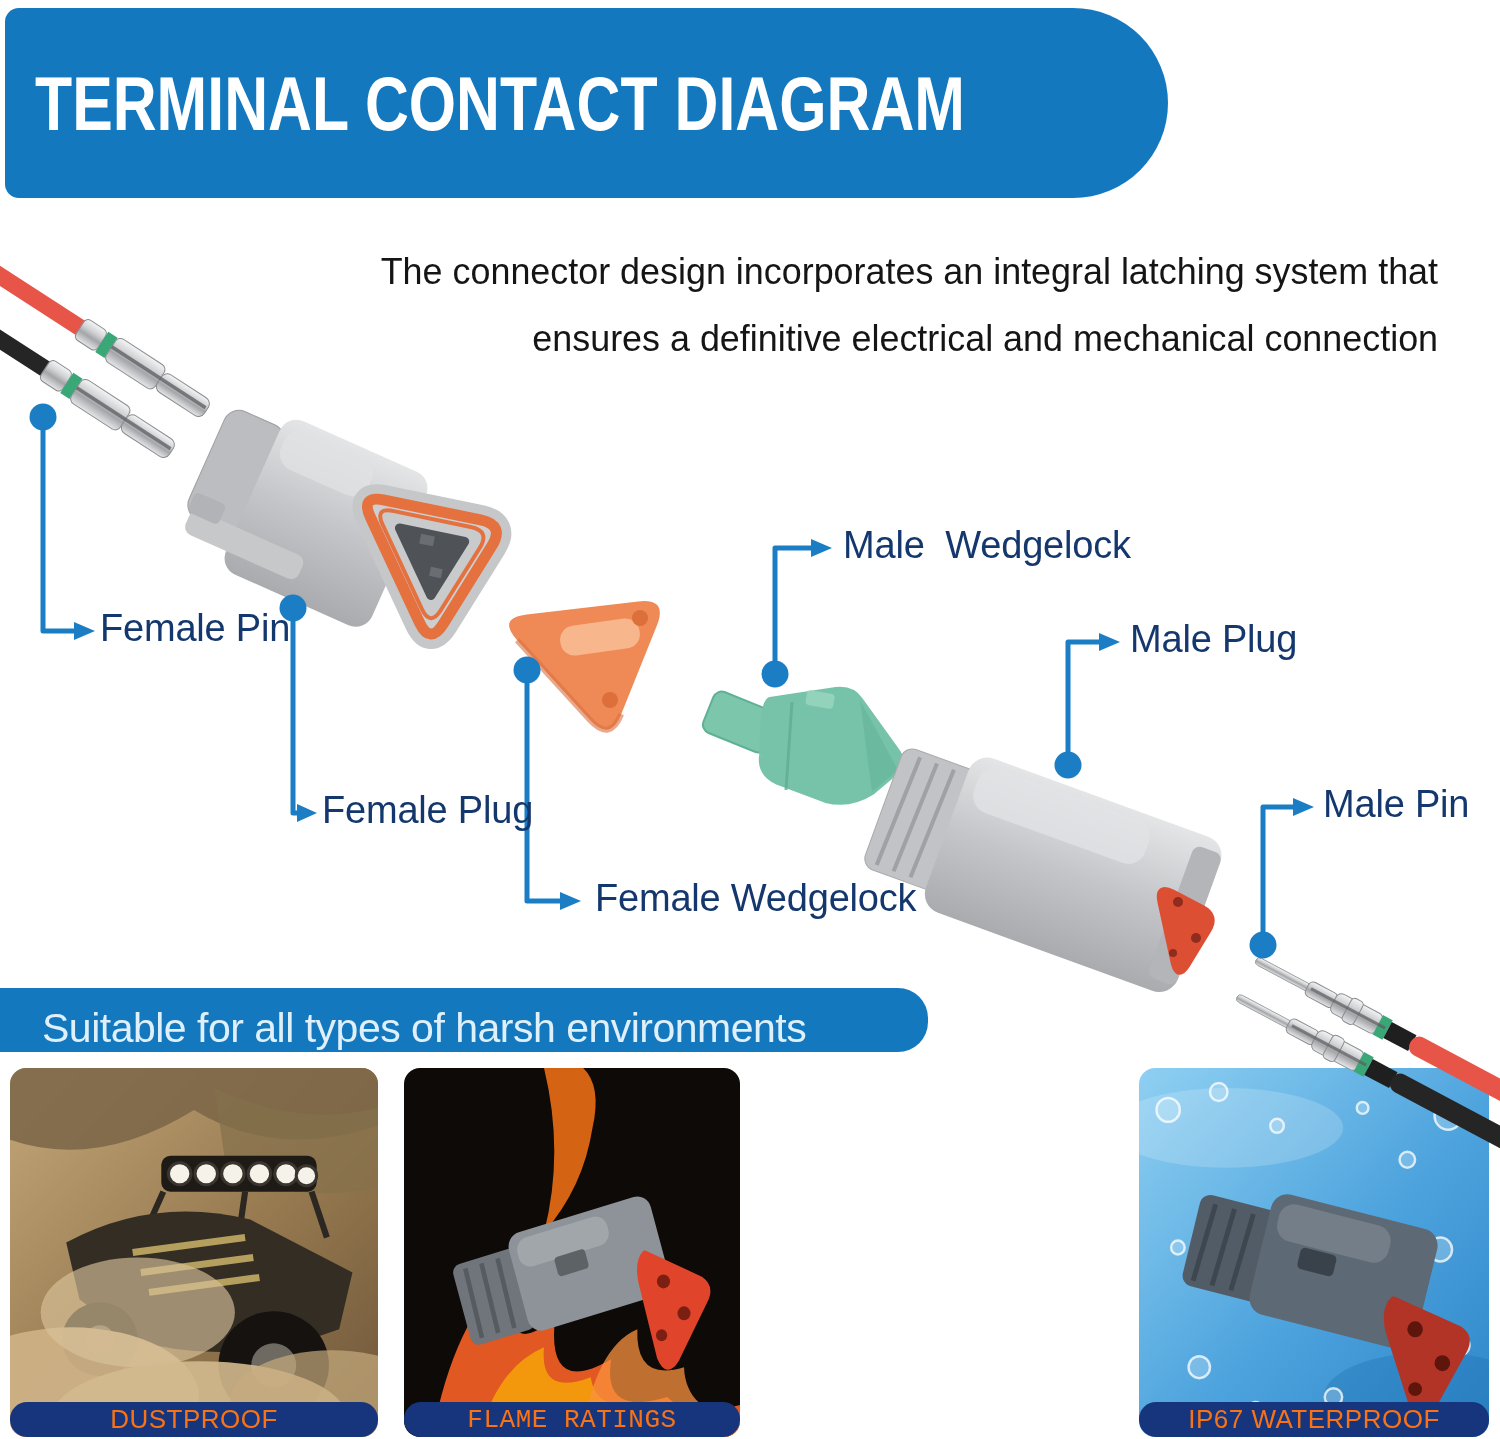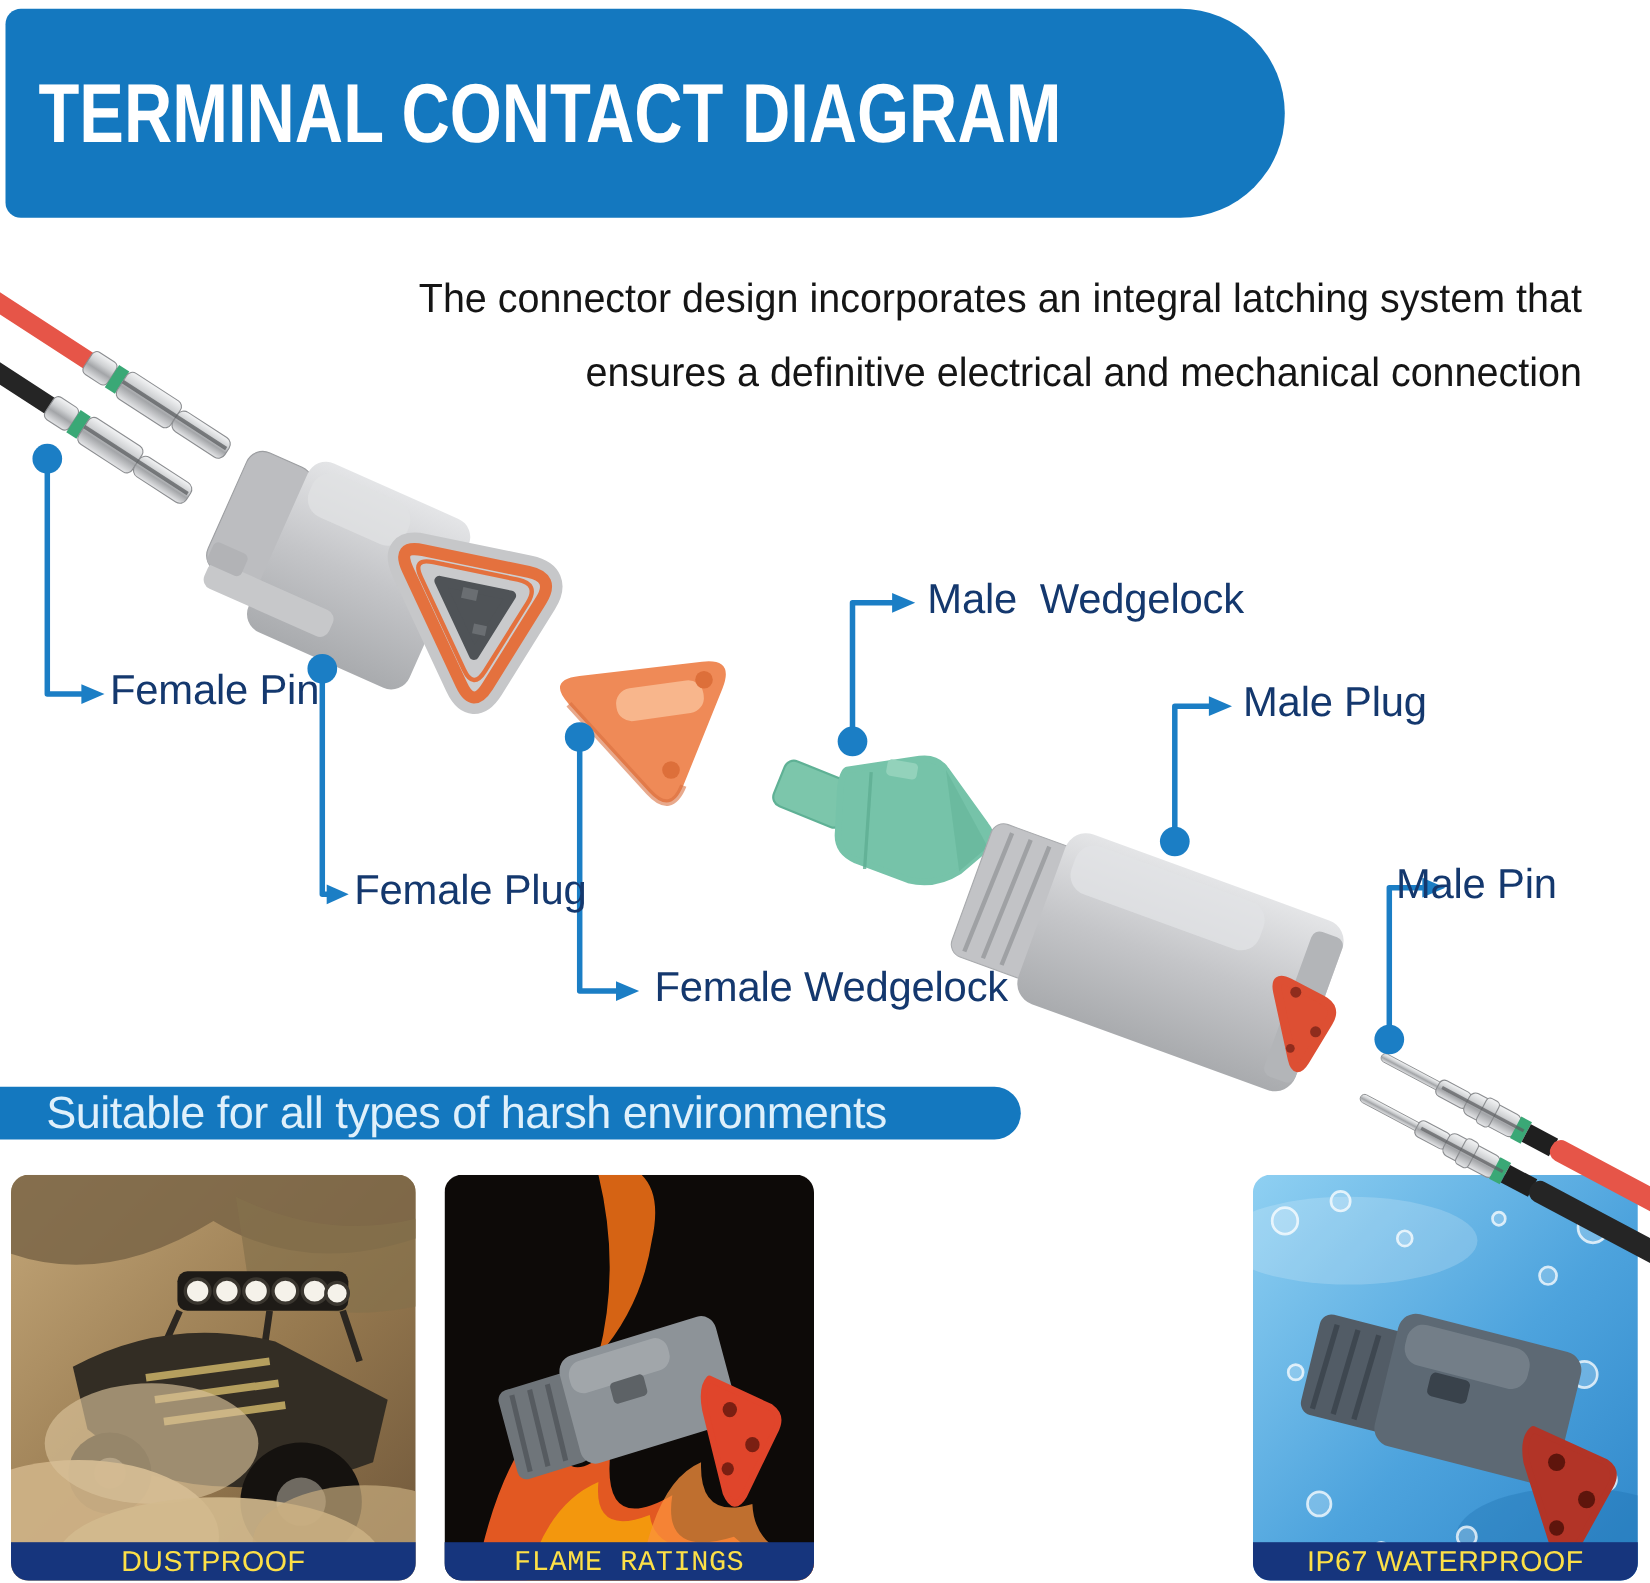--- a/index.html
+++ b/index.html
@@ -10,30 +10,30 @@
         border-radius:14px 95px 95px 14px;display:flex;align-items:center;padding-left:30px;
         box-sizing:border-box;z-index:3;}
   .title-banner .title{font-size:76px;font-weight:bold;color:#ffffff;white-space:nowrap;
         transform:scaleX(.80);transform-origin:left center;letter-spacing:0px;}
   
   .description{position:absolute;right:62px;top:238px;text-align:right;font-size:37px;color:#151515;
         line-height:67px;z-index:3;transform:scaleX(.97);transform-origin:right top;white-space:nowrap;}
   
   .callout-label{position:absolute;font-size:38px;color:#14386e;z-index:6;white-space:pre;letter-spacing:-0.2px;}
   
-  .env-banner{position:absolute;left:0;top:988px;width:928px;height:48px;background:#1478bf;
-        border-radius:0 30px 30px 0;display:flex;align-items:flex-start;padding-left:42px;
+  .env-banner{position:absolute;left:0;top:988px;width:928px;height:64px;background:#1478bf;
+        border-radius:0 30px 30px 0;display:flex;align-items:flex-end;padding-left:42px;
         box-sizing:border-box;z-index:3;}
   .env-banner .env-text{font-size:41px;color:#dff0fb;letter-spacing:-0.5px;white-space:nowrap;}
   
   .photo{position:absolute;top:1068px;height:369px;border-radius:16px;overflow:hidden;z-index:2;}
   .photo svg{display:block;width:100%;height:100%;}
   .photo .caption{position:absolute;left:0;bottom:0;width:100%;height:35px;background:#16357d;
-        color:#fde047;font-size:26px;letter-spacing:.5px;display:flex;align-items:center;
-        justify-content:center;}
+        color:#f97316;font-size:26px;letter-spacing:.5px;display:flex;align-items:center;
+        justify-content:center;border-radius:17px;}
   #photo-1{left:10px;width:368px;}
   #photo-2{left:404px;width:336px;font-family:Liberation Mono, monospace;}
   #photo-3{left:759px;width:361px;}
   #photo-4{left:1139px;width:350px;text-align:right;}
   
   .overlay{position:absolute;left:0;top:0;width:1500px;height:1439px;z-index:5;pointer-events:none;}
 </style>
 </head>
 <body>
 
@@ -169,21 +169,21 @@
       <polygon points="1099,633 1099,651 1120,642"></polygon>
       <polygon points="1293,798 1293,816 1314,807"></polygon>
     </g>
   </svg>
 
   <div class="callout-label" style="left:100px;top:607px;">Female Pin</div>
   <div class="callout-label" style="left:322px;top:789px;text-align:center;">Female Plug</div>
   <div class="callout-label" style="left:843px;top:524px;">Male  Wedgelock</div>
   <div class="callout-label" style="left:595px;top:877px;">Female Wedgelock</div>
   <div class="callout-label" style="left:1130px;top:618px;">Male Plug</div>
-  <div class="callout-label" style="left:1269px;top:783px;">Male Pin</div>
+  <div class="callout-label" style="left:1323px;top:783px;">Male Pin</div>
 
   <div class="env-banner">
     <div class="env-text">Suitable for all types of harsh environments</div>
   </div>
 
   <div class="photo" id="photo-1">
     <svg viewBox="0 0 360 370" preserveAspectRatio="none">
       <defs>
         <linearGradient id="dustbg" x1="0" y1="0" x2="1" y2="1">
           <stop offset="0" stop-color="#c3a678"></stop>

